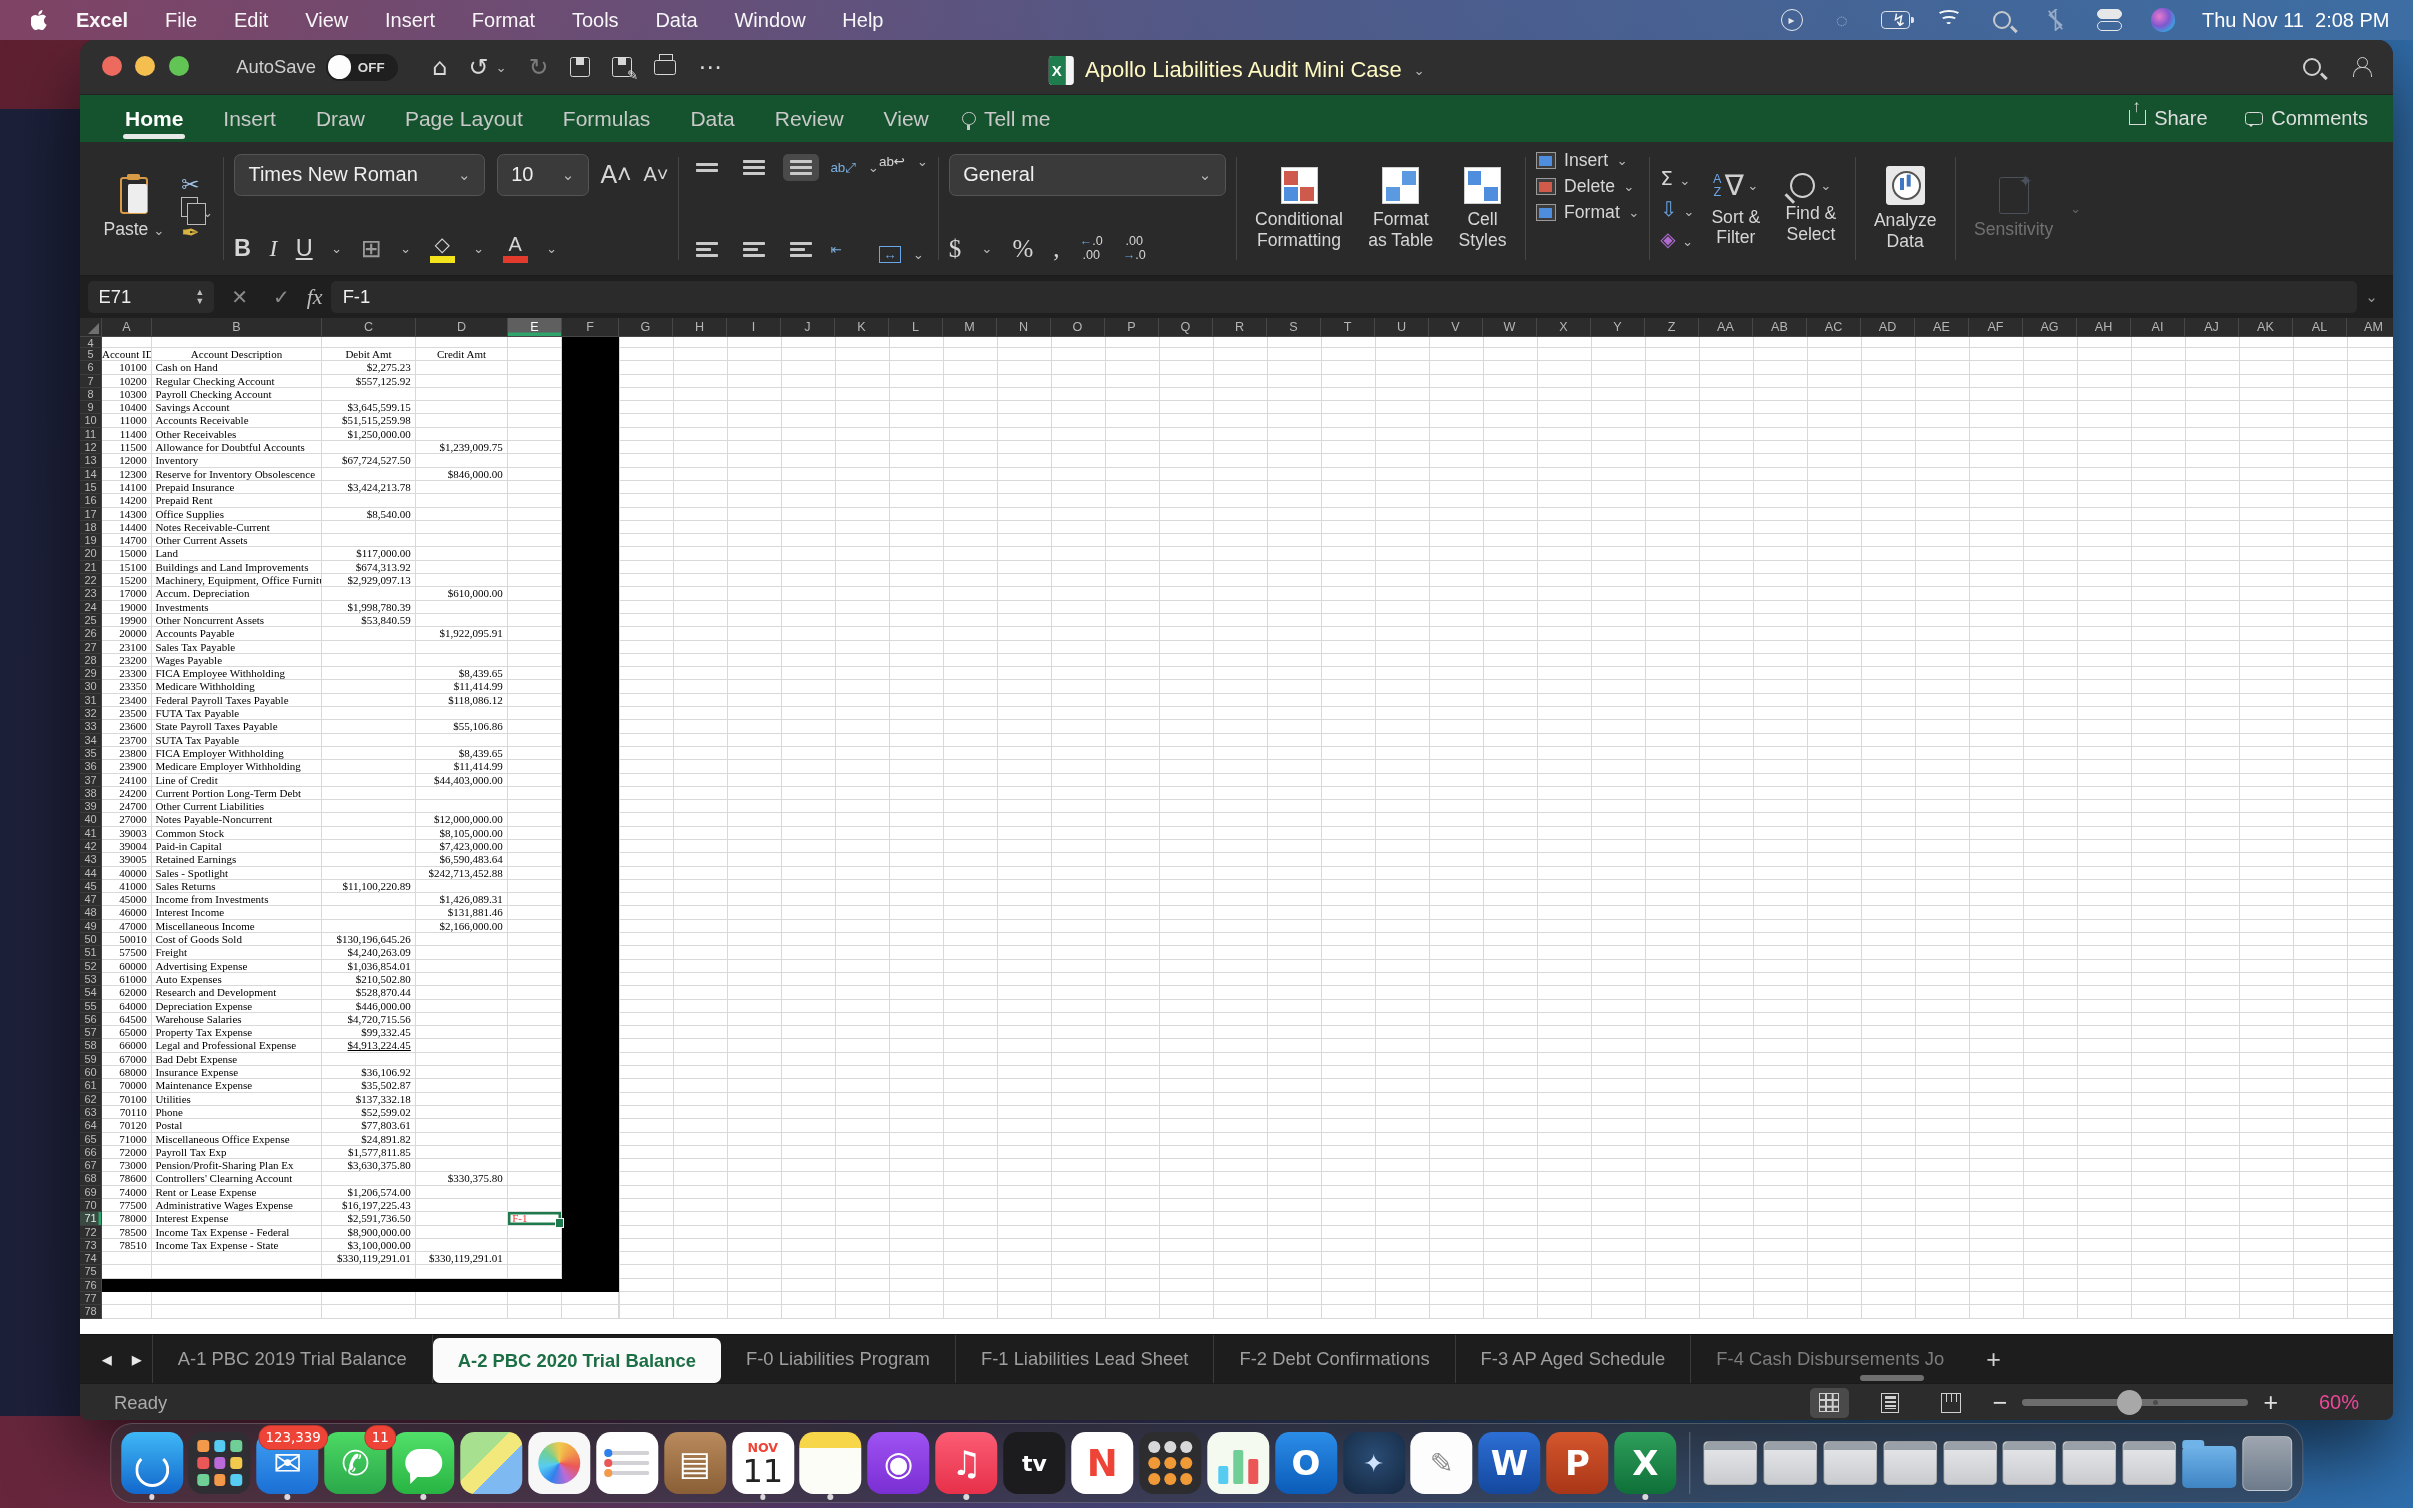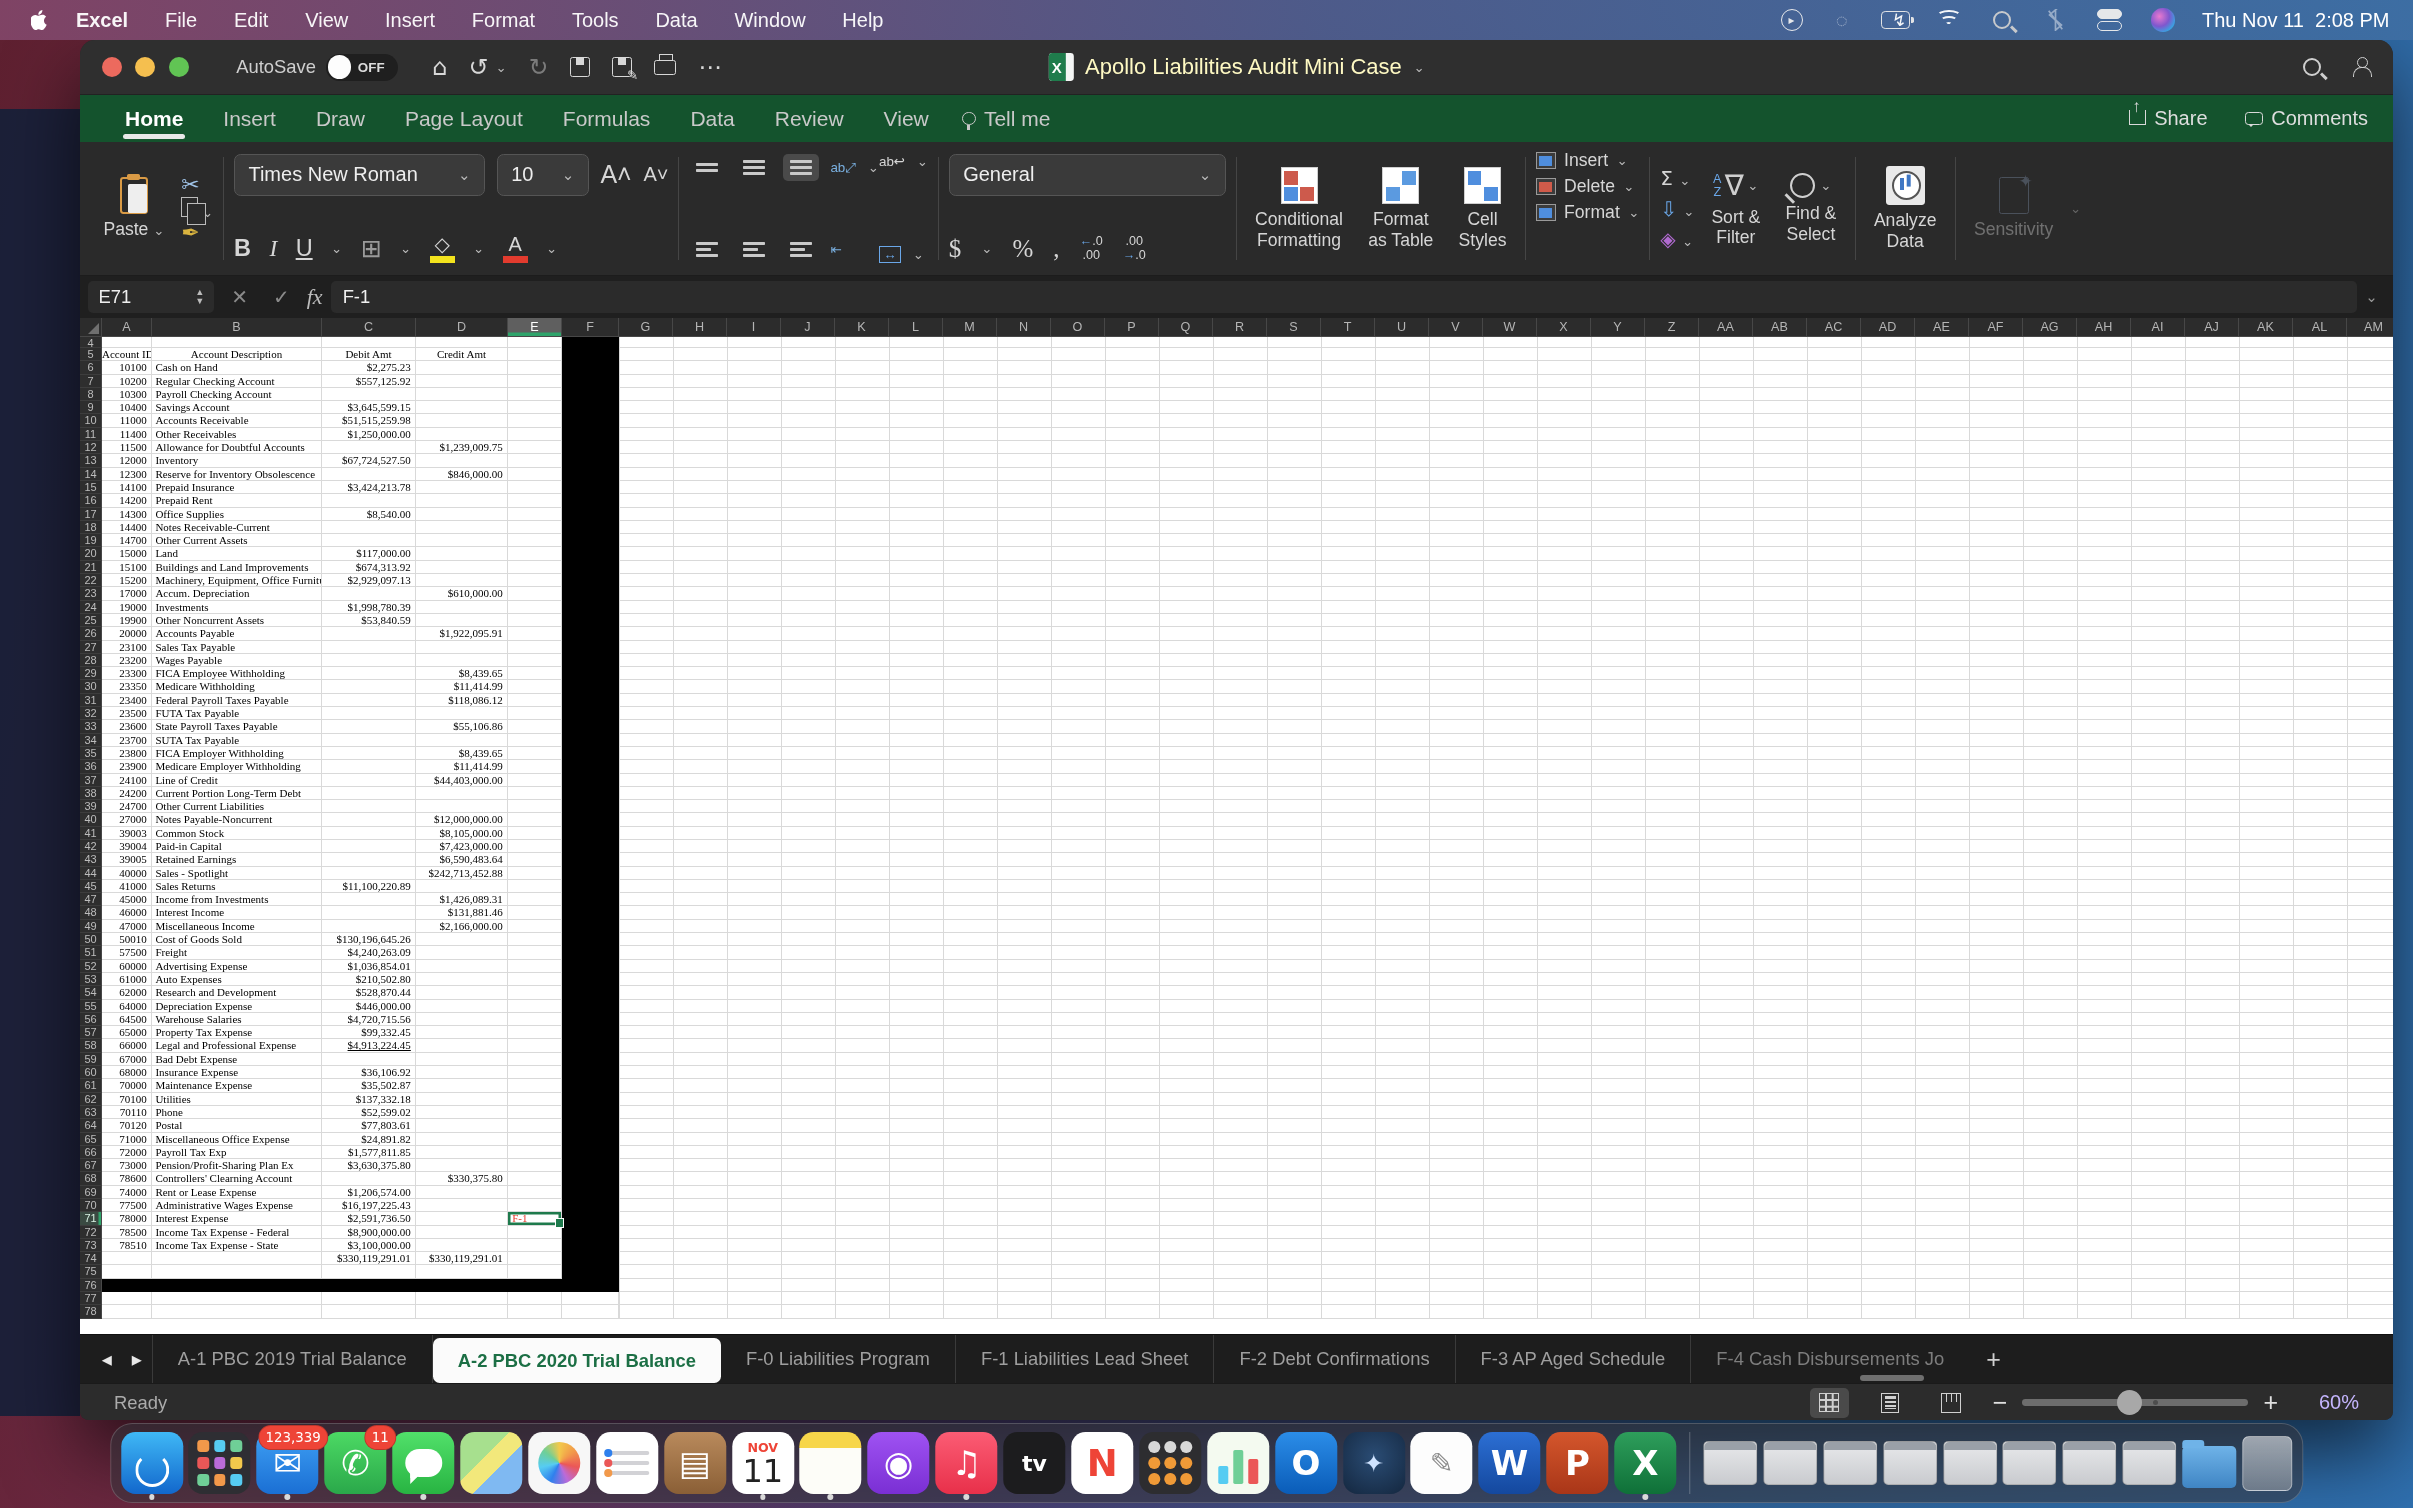--- a/index.html
+++ b/index.html
@@ -25,21 +25,21 @@
   .batt::after{content:"";position:absolute;right:-5.9px;top:5px;width:3.4px;height:6.7px;background:#eaeaea;border-radius:0 1.7px 1.7px 0}
   .batt .bolt{position:absolute;left:10px;top:-1.7px;color:#fff;font-size:17px}
   
   .cc{display:inline-flex;flex-direction:column;gap:2.5px}
   .cc span{width:25px;height:10px;border:1.7px solid #eee;border-radius:5.9px;display:block}
   .cc span.f{background:#eee}
   .siri{width:23.5px;height:23.5px;border-radius:50%;background:radial-gradient(circle at 35% 35%,#f27ad1,#8256d0 45%,#2fb1e8 80%)}
   
   .window{position:absolute;left:80px;top:40px;width:2313px;height:1380px;background:#2a2a2a;
     border-radius:15px 15px 8.4px 8.4px;box-shadow:0 34px 75px rgba(0,0,0,.6);overflow:hidden;z-index:10}
-  .titlebar{position:absolute;left:0;top:0;width:100%;height:55px;background:#2f2f2f;display:flex;align-items:center;padding:2px 22px;border-bottom:0.8px solid #222}
+  .titlebar{position:absolute;left:0;top:0;width:100%;height:55px;background:#2f2f2f;display:flex;padding:16px 22px;border-bottom:0.8px solid #222}
   .tl{width:20px;height:20px;border-radius:50%;margin-right:13.4px}
   .tl.r{background:#ec6a5e}.tl.y{background:#f5bf4f}.tl.g{background:#61c454}
   .autosave{display:flex;align-items:center;gap:10px;margin-left:34px;font-size:18.4px;color:#cfcfcf}
   .switch{width:72px;height:27px;border-radius:13.4px;background:#1f1f1f;display:flex;align-items:center;padding:1.7px;gap:6.7px}
   .knob{width:23.5px;height:23.5px;border-radius:50%;background:#fdfdfd}
   .switch .st{font-size:13.4px;color:#dcdcdc;font-weight:bold}
   .qat{display:flex;align-items:center;gap:22px;margin-left:34px;color:#d8d8d8;font-size:23.5px;font-family:"DejaVu Sans",sans-serif}
   .qat .sm{font-size:13.4px;margin-left:-15px;color:#bbb}
   .floppy{width:20px;height:20px;border:1.7px solid #d8d8d8;border-radius:2.5px;position:relative;display:inline-block}
   .floppy::after{content:"";position:absolute;left:4.2px;top:0;width:8.4px;height:6.7px;background:#d8d8d8}
@@ -159,21 +159,21 @@
   .vg::after{content:"";position:absolute;top:5px;left:0;right:0;height:1.7px;background:#d0d0d0;box-shadow:0 6.7px 0 #d0d0d0}
   .vp{width:18.4px;height:20px;border:1.7px solid #d0d0d0;position:relative}
   .vp::after{content:"";position:absolute;inset:2.5px;border:1.7px solid #d0d0d0;border-left:none;border-right:none;background:repeating-linear-gradient(#d0d0d0 0 1.7px,#0000 1.7px 4.2px)}
   .vb{width:20px;height:20px;border:1.7px solid #d0d0d0;position:relative}
   .vb::after{content:"";position:absolute;left:8.4px;top:0;width:1.7px;height:8.4px;background:#d0d0d0;box-shadow:-5px 0 0 #d0d0d0, 5px 0 0 #d0d0d0}
   .zslider{display:flex;align-items:center;gap:15px}
   .ztrack{width:226px;height:6.7px;border-radius:3.4px;background:#6d6d6d;position:relative}
   .zthumb{position:absolute;left:42%;top:-9.2px;width:25px;height:25px;border-radius:50%;background:#a8a8a8}
   .zdot{position:absolute;left:58%;top:0.8px;width:5px;height:5px;border-radius:50%;background:#4d4d4d}
   .zpm{font-size:25px;color:#e0e0e0}
-  .zval{font-size:20px;color:#c4b5fd;width:59px;text-align:right}
+  .zval{font-size:20px;color:#ec4899;width:59px;text-align:right}
   
   .dock{position:absolute;left:50%;bottom:5px;transform:translateX(-50%);height:80px;background:rgba(55,55,62,.55);border:0.8px solid rgba(255,255,255,.18);border-radius:22px;display:flex;align-items:center;padding:6.7px 10px;gap:5.9px;z-index:60}
   .ditem{position:relative;display:flex;flex-direction:column;align-items:center}
   .dock-icon{width:62px;height:62px;border-radius:14.2px;display:flex;align-items:center;justify-content:center;font-size:34px;color:#fff;font-family:"DejaVu Sans",sans-serif;position:relative;overflow:visible}
   .rdot{position:absolute;bottom:-5.9px;left:50%;transform:translateX(-50%);width:5.9px;height:5.9px;border-radius:50%;background:#d9d9d9}
   .badge{position:absolute;top:-6.7px;right:-10px;min-width:25px;height:25px;border-radius:12.6px;background:#ee4437;color:#fff;font-size:13.4px;display:flex;align-items:center;justify-content:center;padding:0 6.7px;border:0.8px solid rgba(0,0,0,.2);z-index:5}
   .di-finder{background:linear-gradient(#3fb8f6,#1267cc)}
   .di-launchpad{background:#2e2e33}
   .di-mail{background:linear-gradient(#3fa0f4,#1a6fd4)}
   .di-facetime{background:linear-gradient(#4cd964,#2aa84a)}

